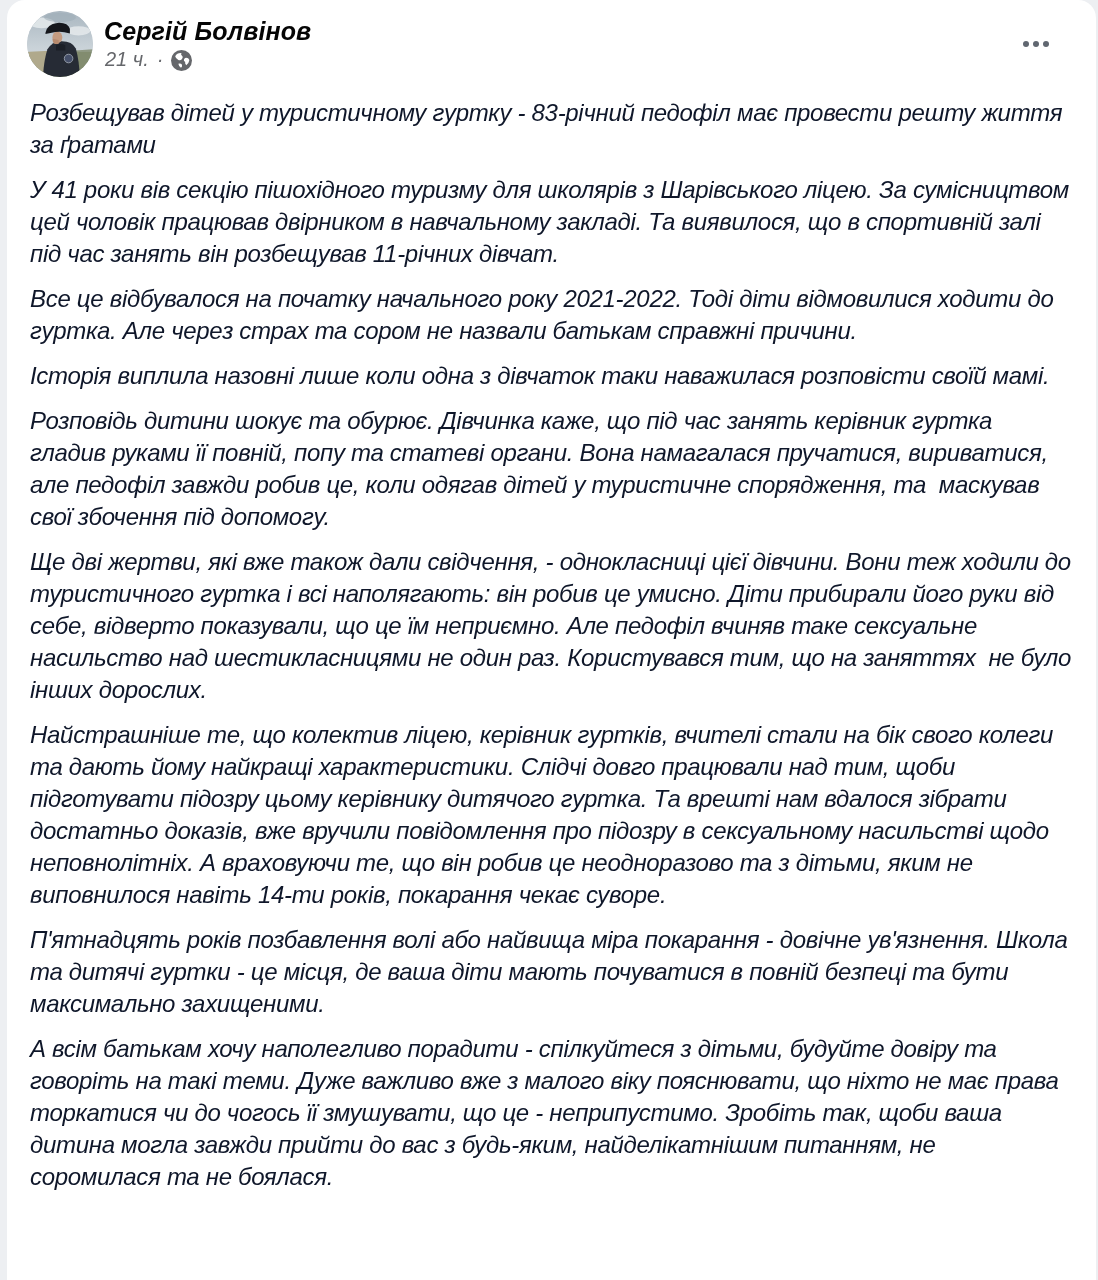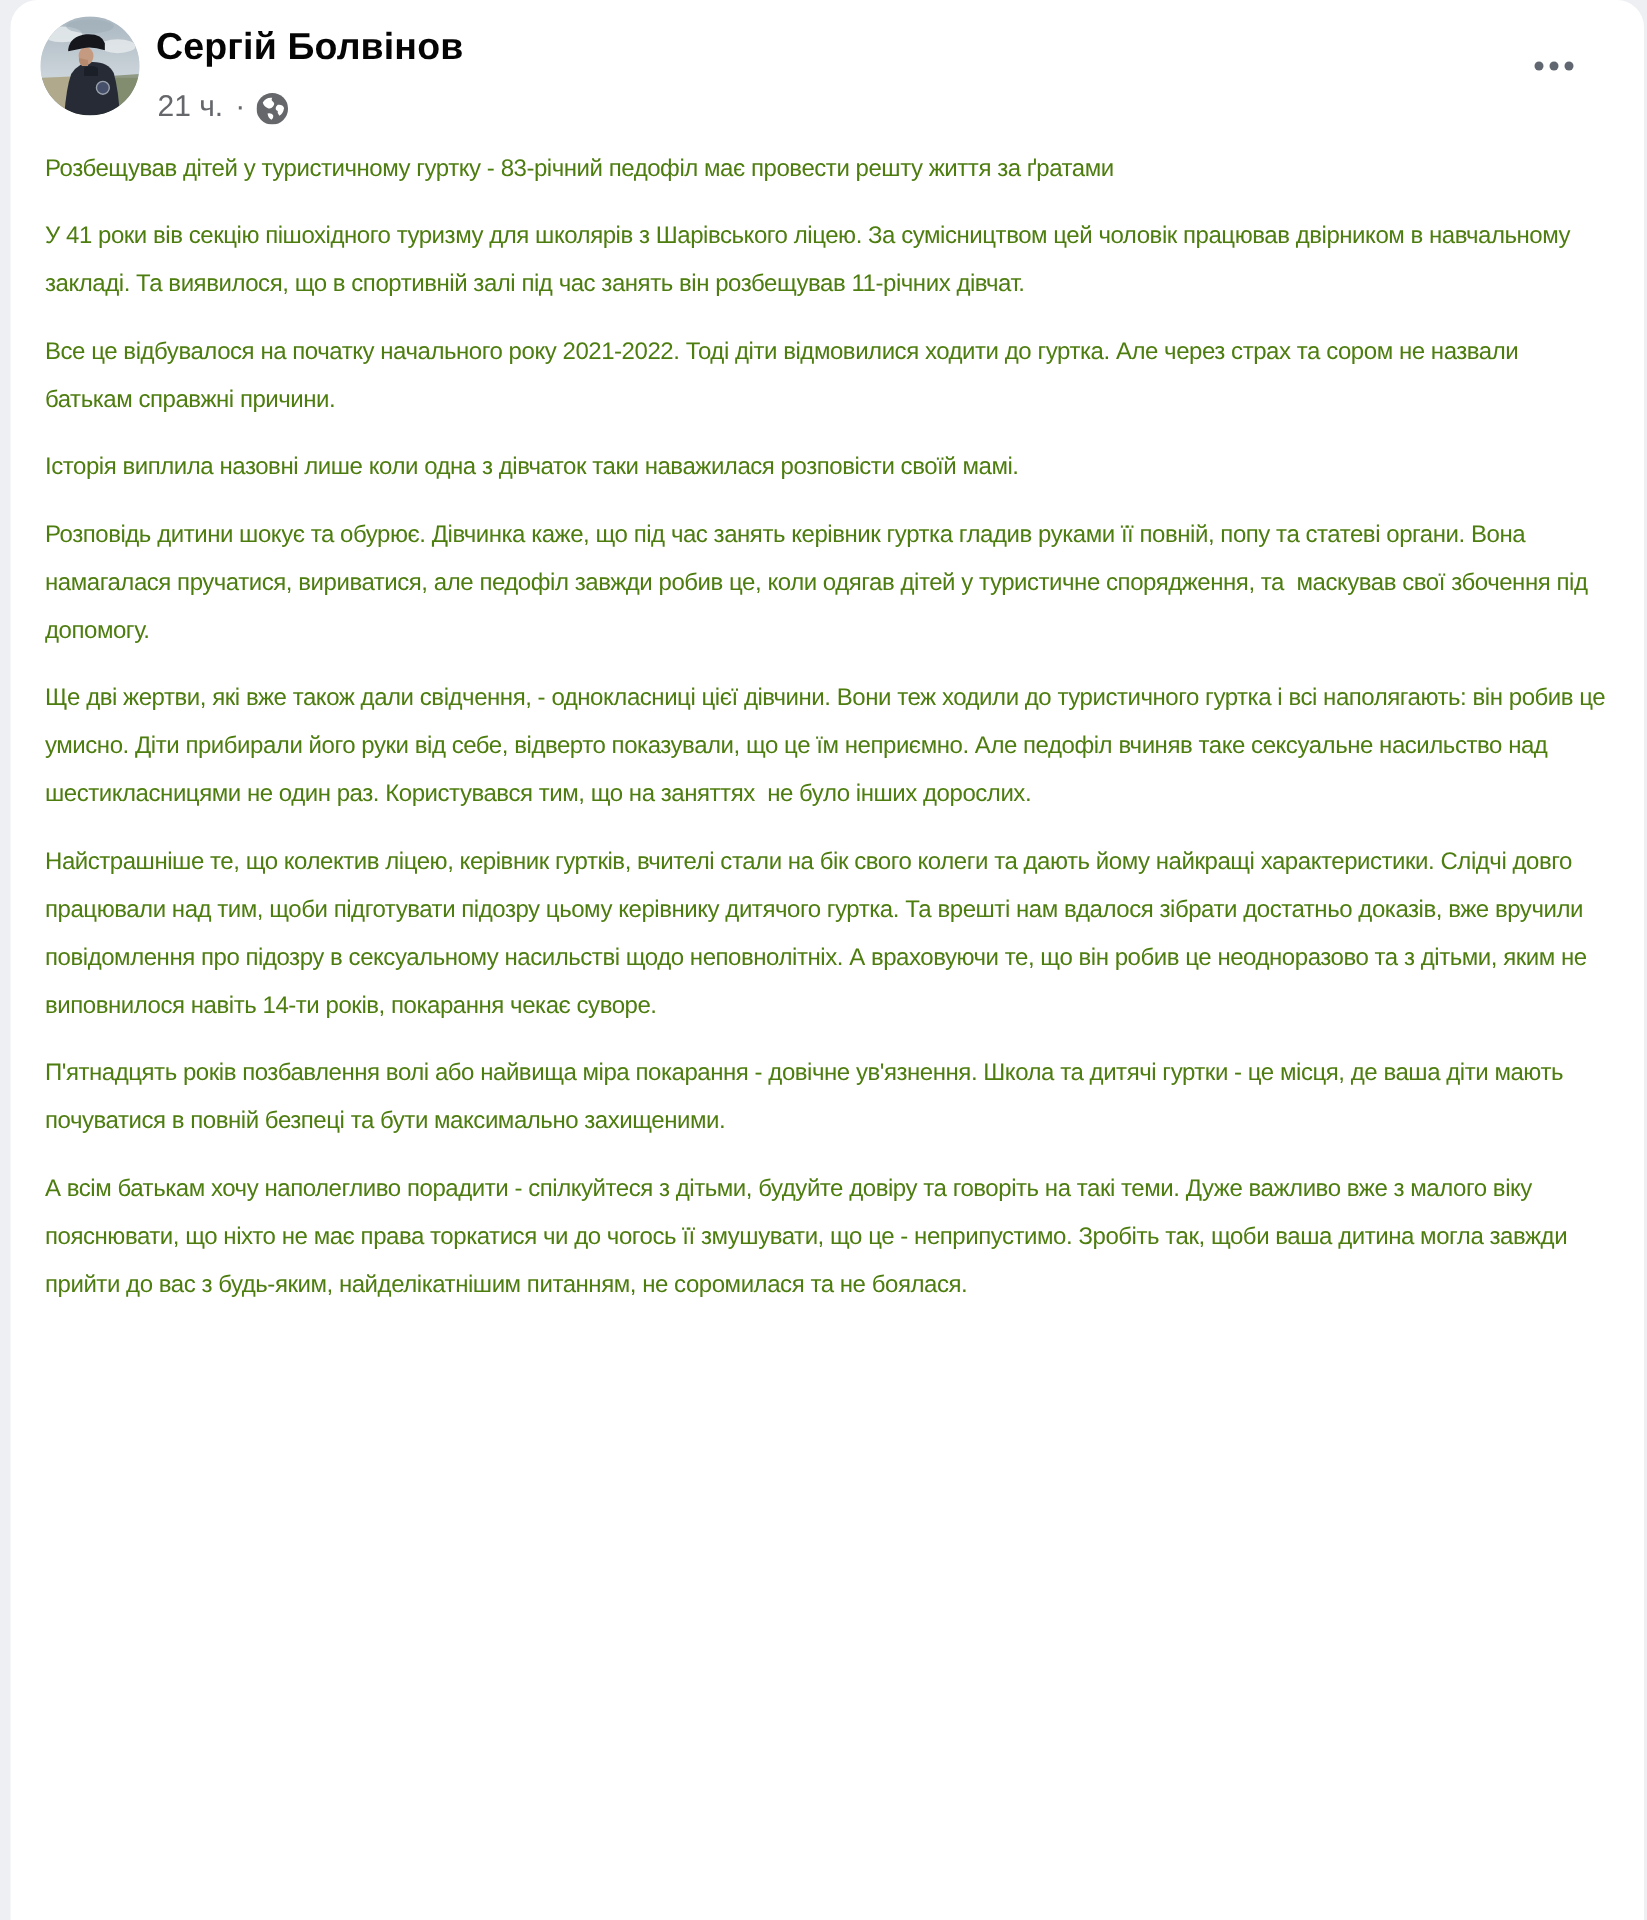--- a/index.html
+++ b/index.html
@@ -9,58 +9,59 @@
     font-family:"Liberation Sans", sans-serif;
     overflow:hidden;
     position:relative;
   }
   .card {
     position:absolute;
     left:7px; top:0;
     width:1089px; height:1280px;
     background:#ffffff;
     border-radius:18px 18px 0 0;
+    font-style:italic;
   }
   .post-header { position:relative; height:97px; }
   .avatar {
     position:absolute; left:20px; top:11px;
     width:66px; height:66px;
     border-radius:50%;
     overflow:hidden;
     cursor:pointer;
     background:#c3ccd2;
   }
   .avatar svg { display:block; width:100%; height:100%; }
   .author {
     position:absolute; left:97px; top:17px;
     font-size:25px; font-weight:bold;
     color:#050505; letter-spacing:.1px;
     cursor:pointer;
   }
   .meta {
-    position:absolute; left:98px; top:60px;
+    position:absolute; left:98px; top:48px;
     font-size:20px; color:#65676B;
     display:flex; gap:8px;
   }
   .meta .timestamp { cursor:pointer; }
   .meta .sep { color:#65676B; }
   .globe { display:inline-block; }
   .globe svg { width:21px; height:21px; display:block; margin-top:2px; }
   .more-btn {
     position:absolute; right:36px; top:29px;
     width:48px; height:30px;
     display:flex; align-items:center; justify-content:center; gap:4px;
     border-radius:6px; cursor:pointer;
   }
   .more-btn .d { width:6px; height:6px; border-radius:50%; background:#606770; }
   .content { padding:0 24px 0 23px; }
   .content p {
-    font-size:16px;
+    font-size:24px;
     line-height:32px;
-    color:#4d7c0f;
+    color:#0f172a;
     letter-spacing:-0.3px;
     margin-bottom:13px;
     white-space:pre-wrap;
   }
 </style>
 </head>
 <body>
 
 <div class="card">
 

